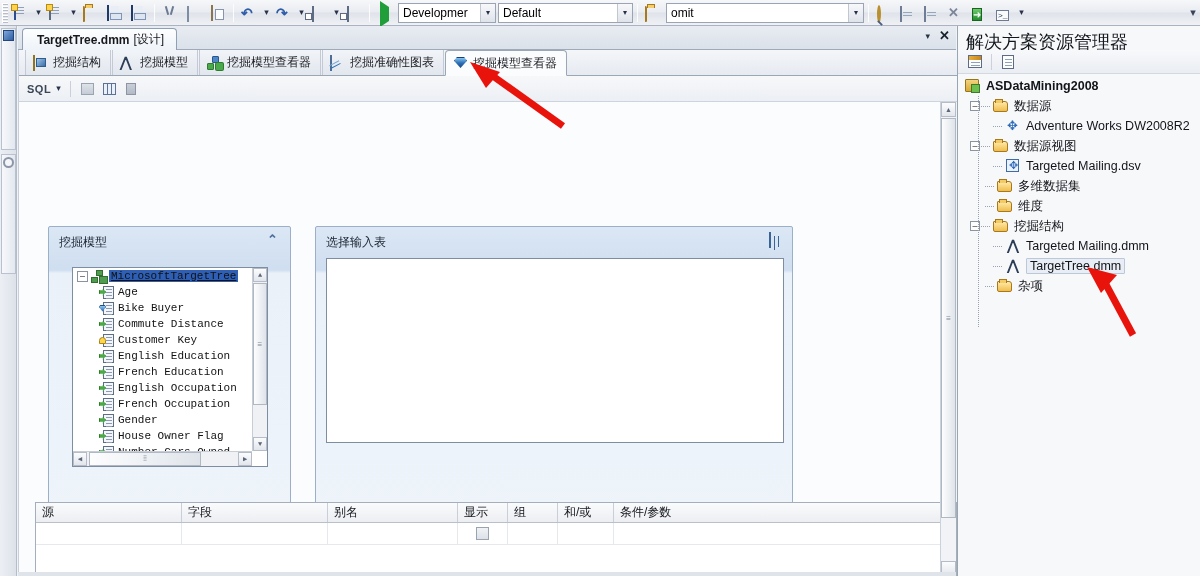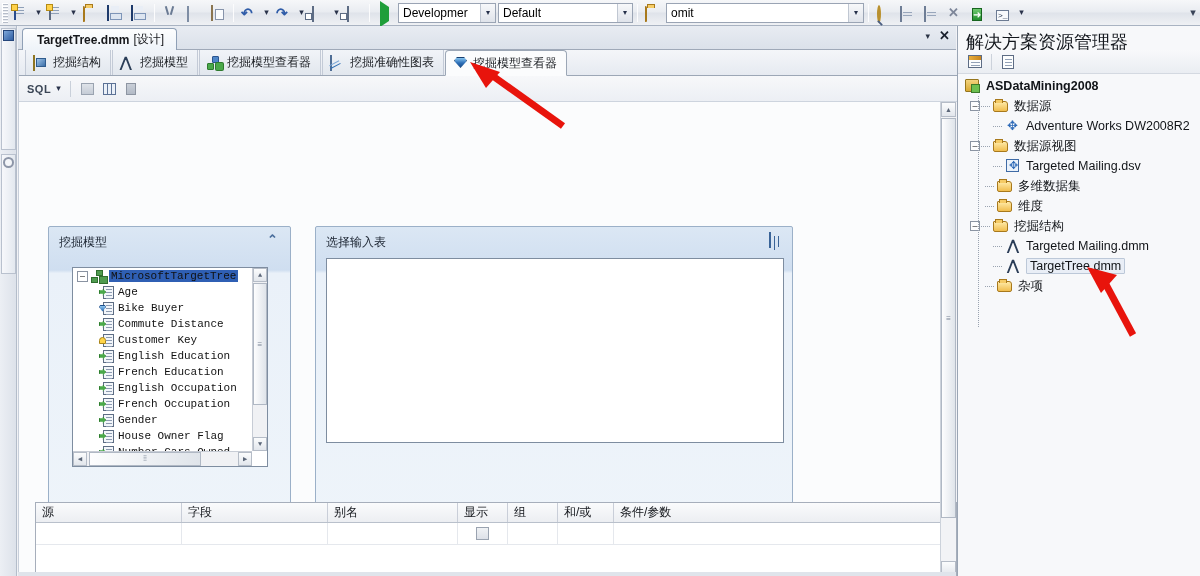--- a/index.html
+++ b/index.html
@@ -366,20 +366,21 @@
     content: ""; position: absolute; left: 5px; top: 0; width: 5px; height: 4px;
     background: #4f9b4f; border: 1px solid #2f6e2f;
   }
   .tr-net::after {
     content: ""; position: absolute; left: 0; top: 7px; width: 5px; height: 4px;
     background: #4f9b4f; border: 1px solid #2f6e2f;
     box-shadow: 9px 0 0 0 #4f9b4f, 9px 0 0 1px #2f6e2f;
   }
   .tr-sel {
     background: #2f5fb4; color: #fff; padding: 0 2px;
+    text-decoration: underline;
   }
   .tree-leaf { padding-left: 16px; margin-left: 10px; }
   .tr-col {
     width: 15px; height: 13px; position: relative; flex: 0 0 15px; margin-right: 4px;
   }
   .tr-col .tcbody {
     position: absolute; left: 4px; top: 0; width: 11px; height: 13px;
     background: #f3f6fa; border: 1px solid #5d6d84;
   }
   .tr-col .tcbody::after {

